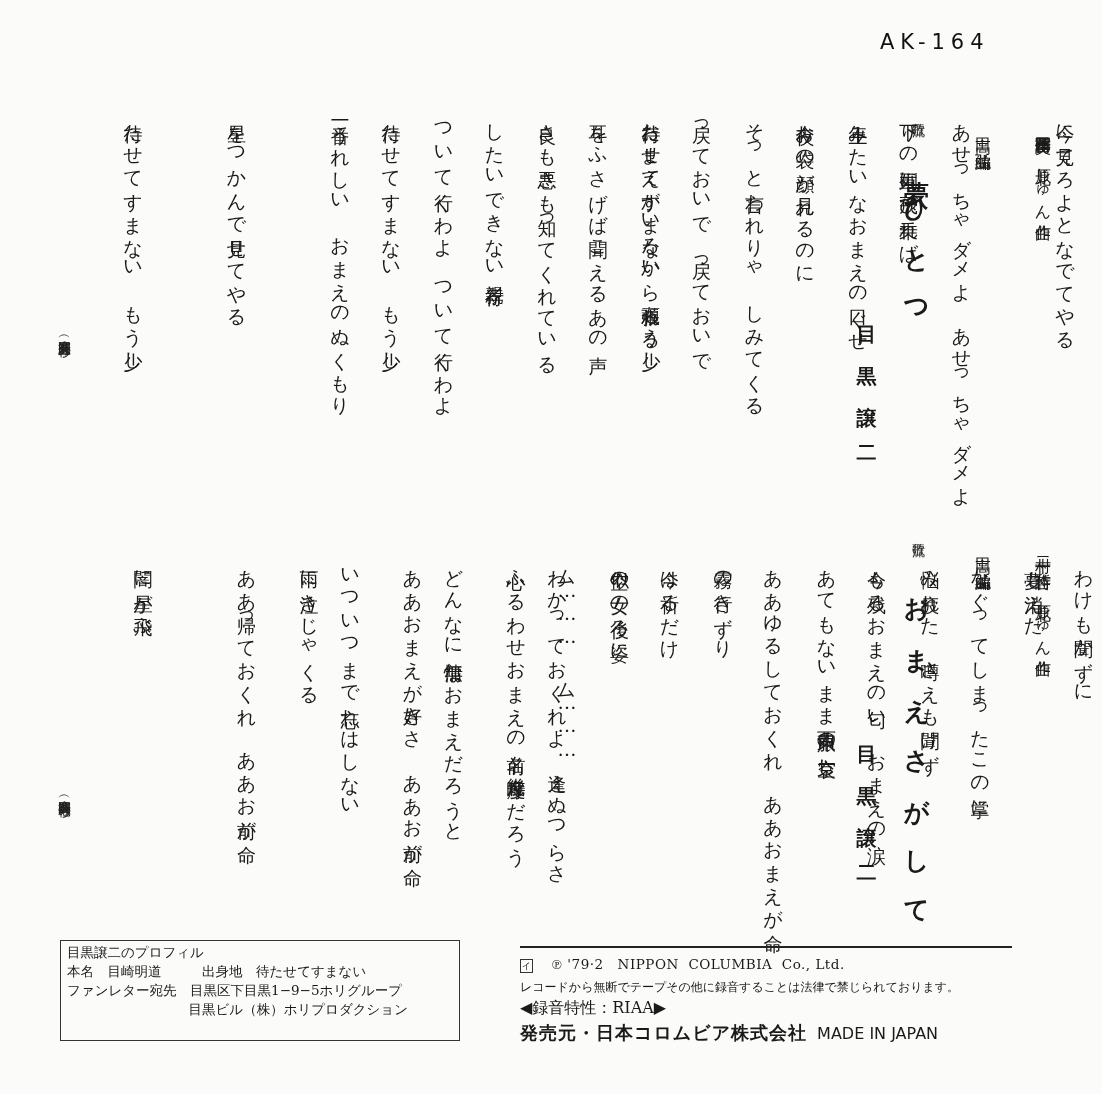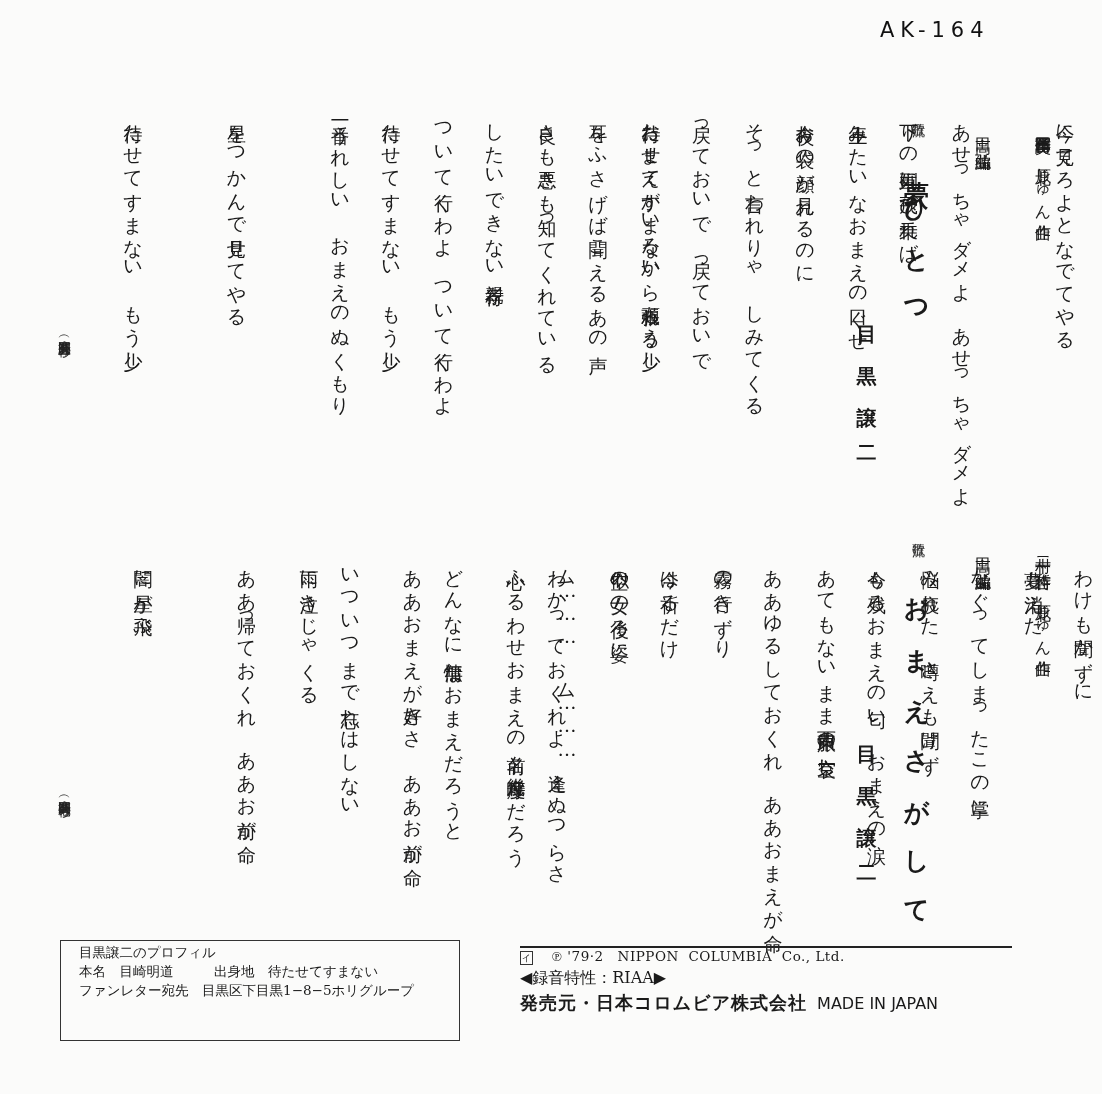--- a/index.html
+++ b/index.html
@@ -1,47 +1,47 @@
 <!DOCTYPE html>
 <html><head>
 <meta charset="utf-8">
 <style>
   html, body { margin:0; padding:0; }
   body {
     width:1102px; height:1094px; background:#fbfbfa; position:relative; overflow:hidden;
     font-family:"DejaVu Serif", serif; color:#1a1a1a;
   }
   .catalog {
-    position:absolute; left:880px; top:18px; font-family:"DejaVu Sans", sans-serif;
+    position:absolute; left:880px; top:30px; font-family:"DejaVu Sans", sans-serif;
     font-size:21px; letter-spacing:6px; color:#111;
   }
   .vcol {
     position:absolute; writing-mode:vertical-rl; text-orientation:upright;
     white-space:pre; font-size:19px; line-height:1;
   }
   .vcol .ln { display:block; }
   .genre { font-size:13px; color:#333; }
   .title {
     font-family:"DejaVu Sans", sans-serif; font-weight:bold; font-size:25px; letter-spacing:22px;
   }
   .credits { font-size:16px; line-height:1.25; }
   .artist {
     font-family:"DejaVu Sans", sans-serif; font-weight:bold; font-size:20px; letter-spacing:40px;
   }
   .lyrics { font-size:19px; line-height:34.5px; letter-spacing:1.2px; }
   .duration { font-size:12.5px; color:#222; letter-spacing:0.5px; }
   .profile-box {
     position:absolute; left:60px; top:940px; width:400px; height:101px;
-    border:1.5px solid #333; box-sizing:border-box; padding:2px 18px;
+    border:1.5px solid #333; box-sizing:border-box; padding:2px 6px;
     font-size:13.5px; line-height:19px;
   }
   .profile-box .row { white-space:pre; }
   .label-area {
     position:absolute; left:520px; top:946px; width:492px;
-    border-top:2px solid #222; 
+    border-top:2px solid #222; padding-top:8px;
   }
   .label-area .l1 { font-size:13.5px; white-space:pre; letter-spacing:0.5px; }
   .label-area .l2 { font-size:12px; margin-top:5px; }
   .label-area .l3 { font-size:16px; margin-top:2px; }
   .label-area .l4 { margin-top:2px; white-space:nowrap; }
   .label-area .company { font-family:Liberation Serif, serif; font-weight:bold; font-size:18px; letter-spacing:1px; }
   .label-area .made { font-family:"DejaVu Sans", sans-serif; font-size:16px; margin-left:10px; }
   .boxglyph { display:inline-block; border:1px solid #333; width:11px; height:12px; font-size:9px; line-height:12px; text-align:center; vertical-align:middle; }
 </style>
 </head>
@@ -118,20 +118,22 @@
   <span class="ln">どんなに無情なおまえだろうと</span>
   <span class="ln">いついつまで忘れはしない</span>
   <span class="ln">ああ帰っておくれ　ああお前が命</span>
   <span class="ln">闇に星が飛ぶ</span>
 </div>
 <div class="vcol duration" style="left:58px; top:790px;">（演奏時間三分四七秒）</div>
 
 <div class="profile-box">
   <div class="row">目黒譲二のプロフィル</div>
   <div class="row">本名　目崎明道　　　出身地　待たせてすまない</div>
-  <div class="row">ファンレター宛先　目黒区下目黒1−8−5ホリグループ</div>
+  <div class="row">ファンレター宛先　目黒区下目黒1−9−5ホリグループ</div>
+  <div class="row">　　　　　　　　　目黒ビル（株）ホリプロダクション</div>
 </div>
 
 <div class="label-area">
   <div class="l1"><span class="boxglyph">イ</span>　 <span>℗ '79·2　NIPPON  COLUMBIA  Co., Ltd.</span></div>
+  <div class="l2">レコードから無断でテープその他に録音することは法律で禁じられております。</div>
   <div class="l3">◀録音特性：RIAA▶</div>
   <div class="l4"><span class="company">発売元・日本コロムビア株式会社</span><span class="made">MADE IN JAPAN</span></div>
 </div>
 
 </body></html>

